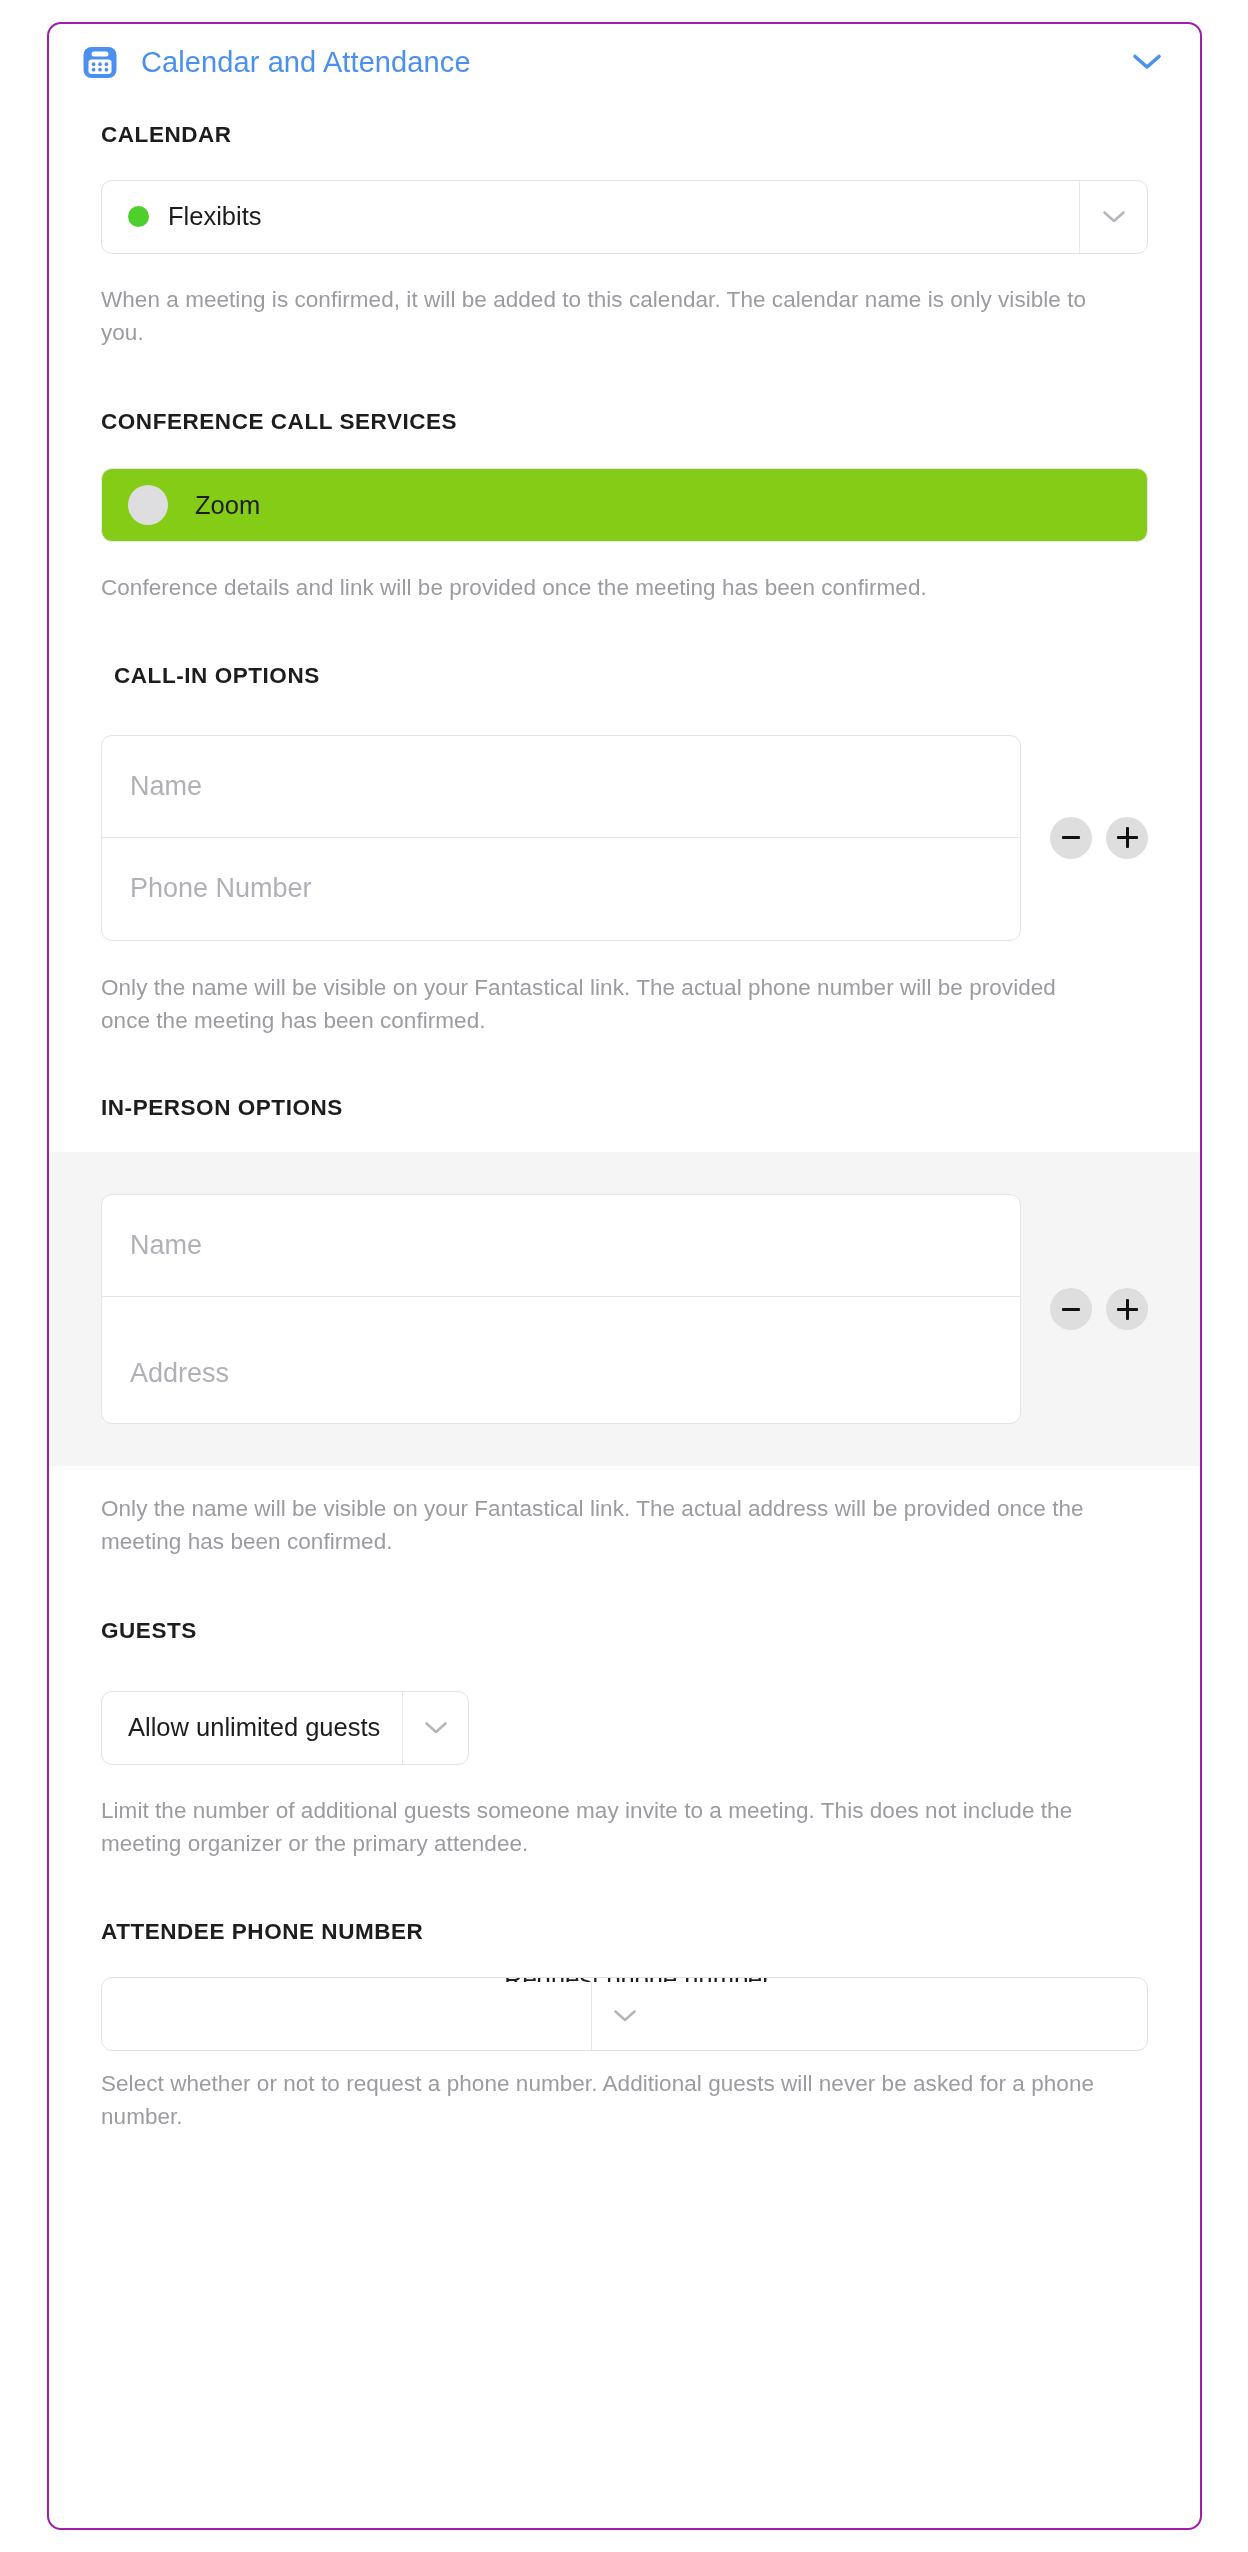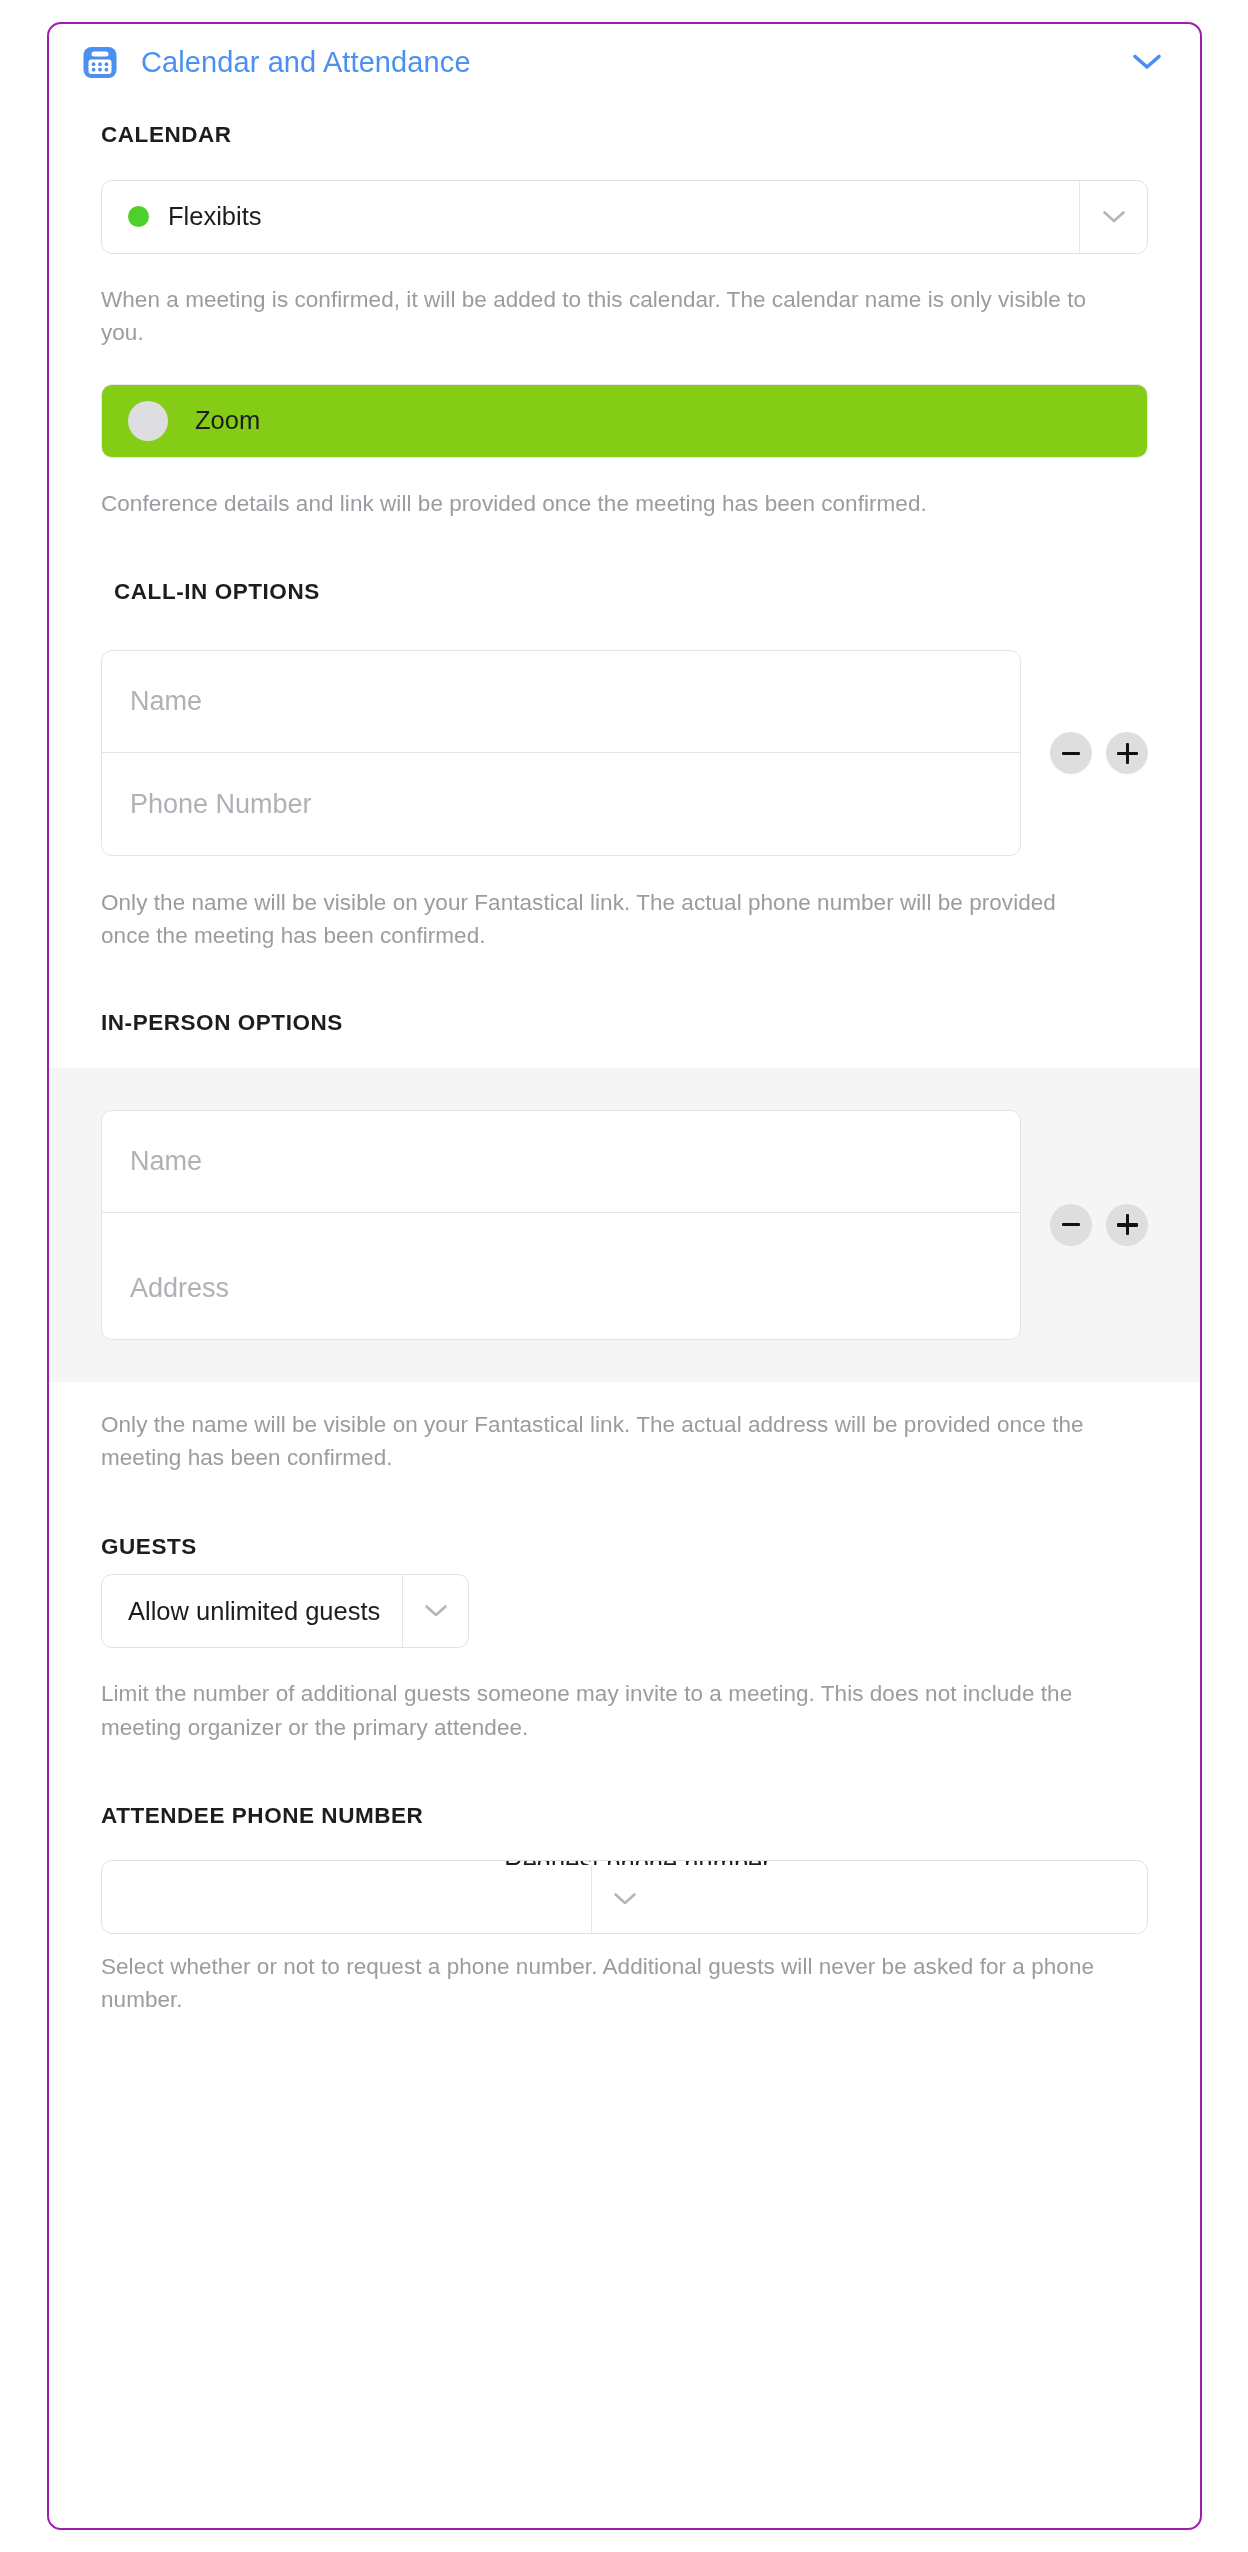--- a/index.html
+++ b/index.html
@@ -293,20 +293,21 @@
             <svg width="24" height="14" viewBox="0 0 24 14">
               <path d="M2.5 2.5 L12 11 L21.5 2.5" stroke="#b5b5bb" stroke-width="2.6" fill="none" stroke-linecap="round" stroke-linejoin="round"></path>
             </svg>
           </div>
         </div>
 
         <div class="helper" style="margin-top:29px;">When a meeting is confirmed, it will be added to this calendar. The calendar name is only visible to you.</div>
       </div>
 
       <div class="section">
+        <div class="section-label" style="margin-top:62px;">CONFERENCE CALL SERVICES</div>
 
         <div class="valuebox" style="margin-top:35px;">
           <span class="avatar-circle"></span>
           <span class="valuebox-label">Zoom</span>
         </div>
 
         <div class="helper" style="margin-top:29px;">Conference details and link will be provided once the meeting has been confirmed.</div>
       </div>
 
       <div class="section">
@@ -347,21 +348,21 @@
             </button>
           </div>
         </div>
       </div>
 
       <div class="section">
         <div class="helper" style="margin-top:26px;">Only the name will be visible on your Fantastical link. The actual address will be provided once the meeting has been confirmed.</div>
 
         <div class="section-label" style="margin-top:62px;">GUESTS</div>
 
-        <div class="select auto" style="margin-top:16px;">
+        <div class="select auto" style="margin-top:48px;">
           <div class="select-value">
             <span>Allow unlimited guests</span>
           </div>
           <div class="select-arrow">
             <svg width="24" height="14" viewBox="0 0 24 14">
               <path d="M2.5 2.5 L12 11 L21.5 2.5" stroke="#b5b5bb" stroke-width="2.6" fill="none" stroke-linecap="round" stroke-linejoin="round"></path>
             </svg>
           </div>
         </div>
 

